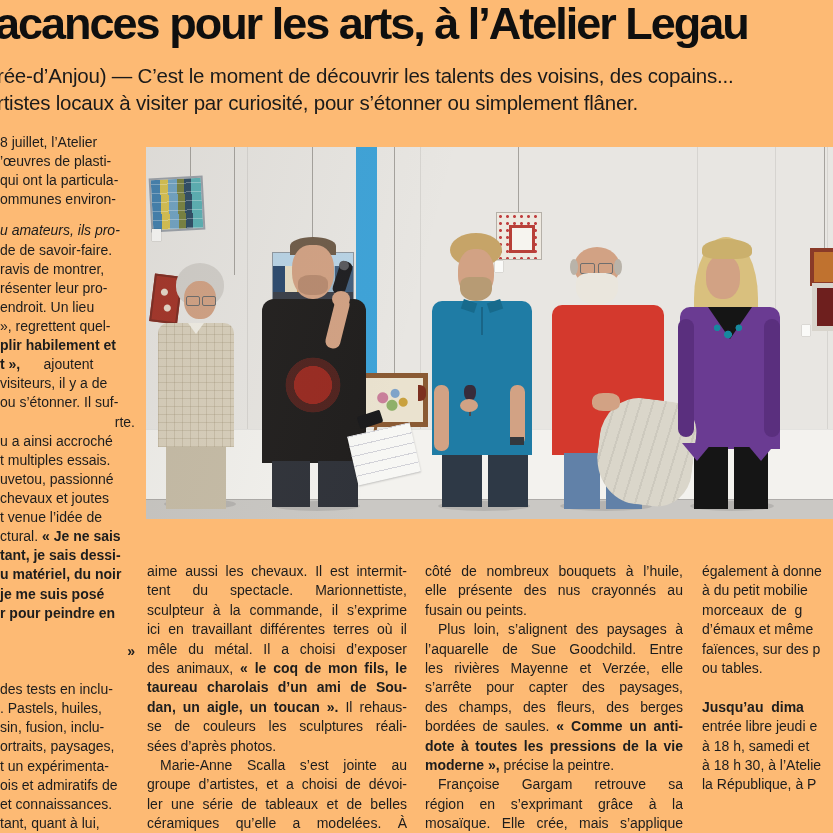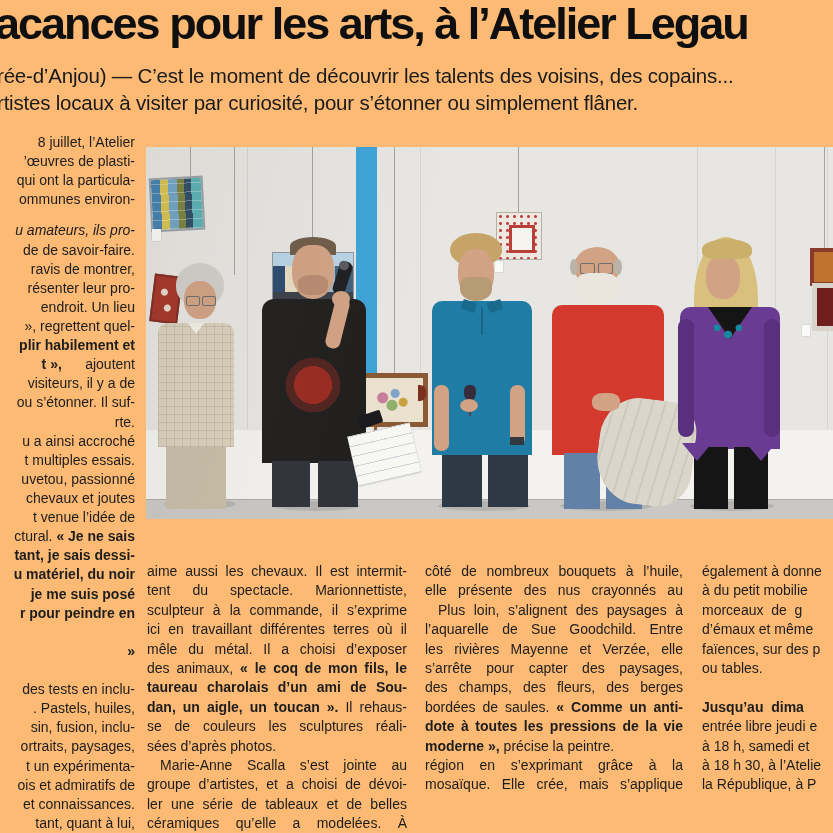--- a/index.html
+++ b/index.html
@@ -15,21 +15,21 @@
   .sfl{white-space:nowrap;height:27px;}
   
   .tl{display:flex;height:19.4px;overflow:hidden;line-height:19.4px;justify-content:flex-start;}
   .tl span{white-space:pre;}
   .b{font-weight:bold;}
   .tl.gap{margin-top:12px;font-style:italic;}
   .tl.ind>span:first-child{margin-left:13px;}
   .col .tl.j{justify-content:space-between;}
   
   .lc{position:absolute;left:0;top:133px;width:135px;height:700px;overflow:hidden;font-size:14px;}
-  .lc .tl{height:19.12px;line-height:19.12px;justify-content:flex-end;}
+  .lc .tl{height:19.12px;line-height:19.12px;}
   .lc .tl.la{justify-content:flex-end;}
   
   .col{position:absolute;top:562px;width:260px;font-size:14px;overflow:hidden;}
   #col1{left:147px;}
   #col2{left:425px;width:258px;}
   #col3{left:702px;width:131px;}
   
   #caption{position:absolute;left:147px;top:527px;width:686px;font-style:italic;
            font-size:14.5px;color:#262626;letter-spacing:-0.2px;}
   
@@ -432,20 +432,23 @@
         <span>l’huile,</span>
       </div>
       <div class="tl j">
         <span>elle</span>
         <span>présente</span>
         <span>des</span>
         <span>nus</span>
         <span>crayonnés</span>
         <span>au</span>
       </div>
+      <div class="tl">
+        <span>fusain ou peints.</span>
+      </div>
       <div class="tl j ind">
         <span>Plus</span>
         <span>loin,</span>
         <span>s’alignent</span>
         <span>des</span>
         <span>paysages</span>
         <span>à</span>
       </div>
       <div class="tl j">
         <span>l’aquarelle</span>
@@ -493,20 +496,26 @@
         <span class="b">les</span>
         <span class="b">pressions</span>
         <span class="b">de</span>
         <span class="b">la</span>
         <span class="b">vie</span>
       </div>
       <div class="tl">
         <span class="b">moderne », </span>
         <span>précise la peintre.</span>
       </div>
+      <div class="tl j ind">
+        <span>Françoise</span>
+        <span>Gargam</span>
+        <span>retrouve</span>
+        <span>sa</span>
+      </div>
       <div class="tl j">
         <span>région</span>
         <span>en</span>
         <span>s’exprimant</span>
         <span>grâce</span>
         <span>à</span>
         <span>la</span>
       </div>
       <div class="tl j">
         <span>mosaïque.</span>

